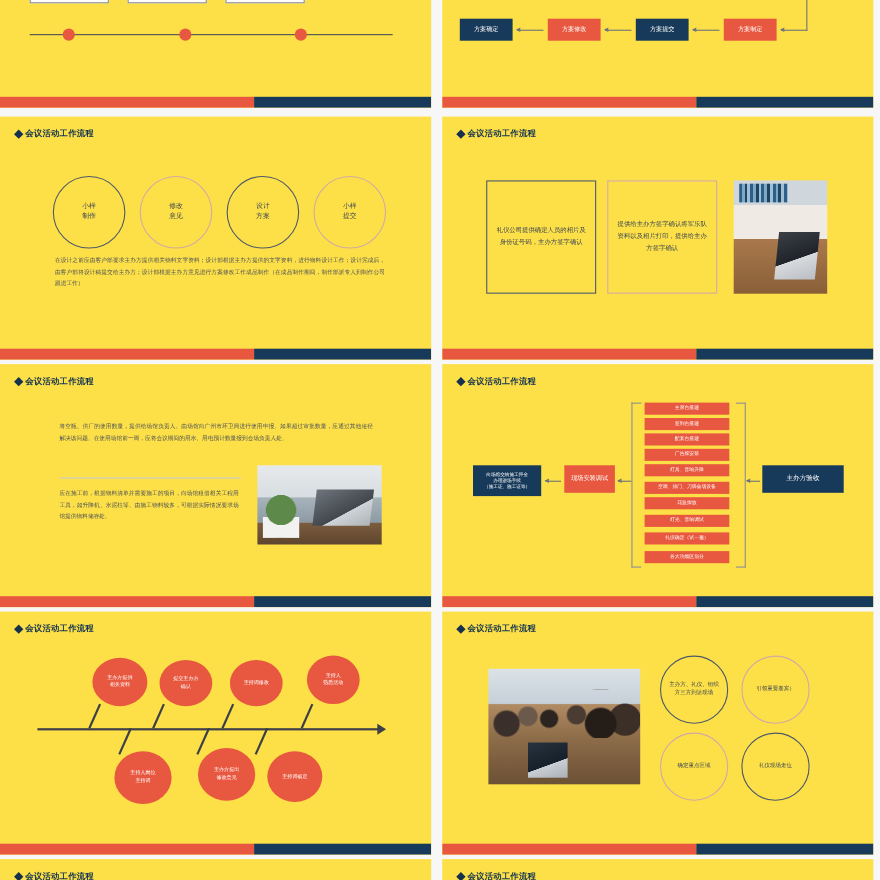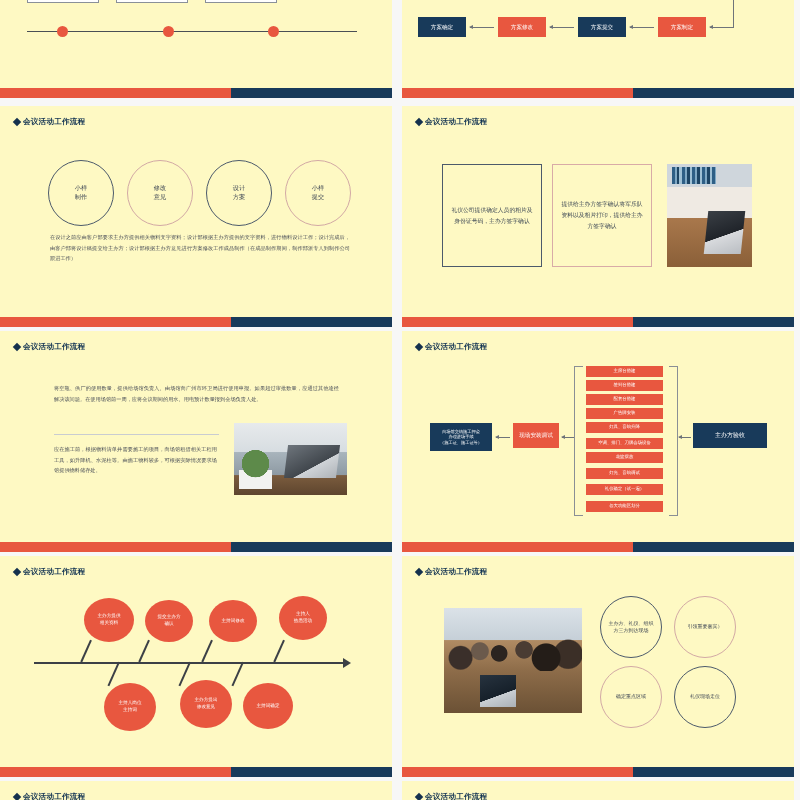--- a/index.html
+++ b/index.html
@@ -9,21 +9,21 @@
     font-family:"Liberation Sans","DejaVu Sans",sans-serif;
   }
   .page{
     position:relative;width:800px;height:800px;
     background:#f7f7f7;
   }
   
   .slide{
     position:absolute;
     width:392px;height:221px;
-    background:#fef9c3;
+    background:#fde047;
     overflow:hidden;
   }
   .slide-inner{position:absolute;inset:0;}
   .slide-title{
     position:absolute;left:14px;top:11px;
     font-size:7.6px;color:#123352;font-weight:bold;
     letter-spacing:.2px;white-space:nowrap;
   }
   .slide-title .dia{
     display:inline-block;width:6px;height:6px;background:#15314e;

